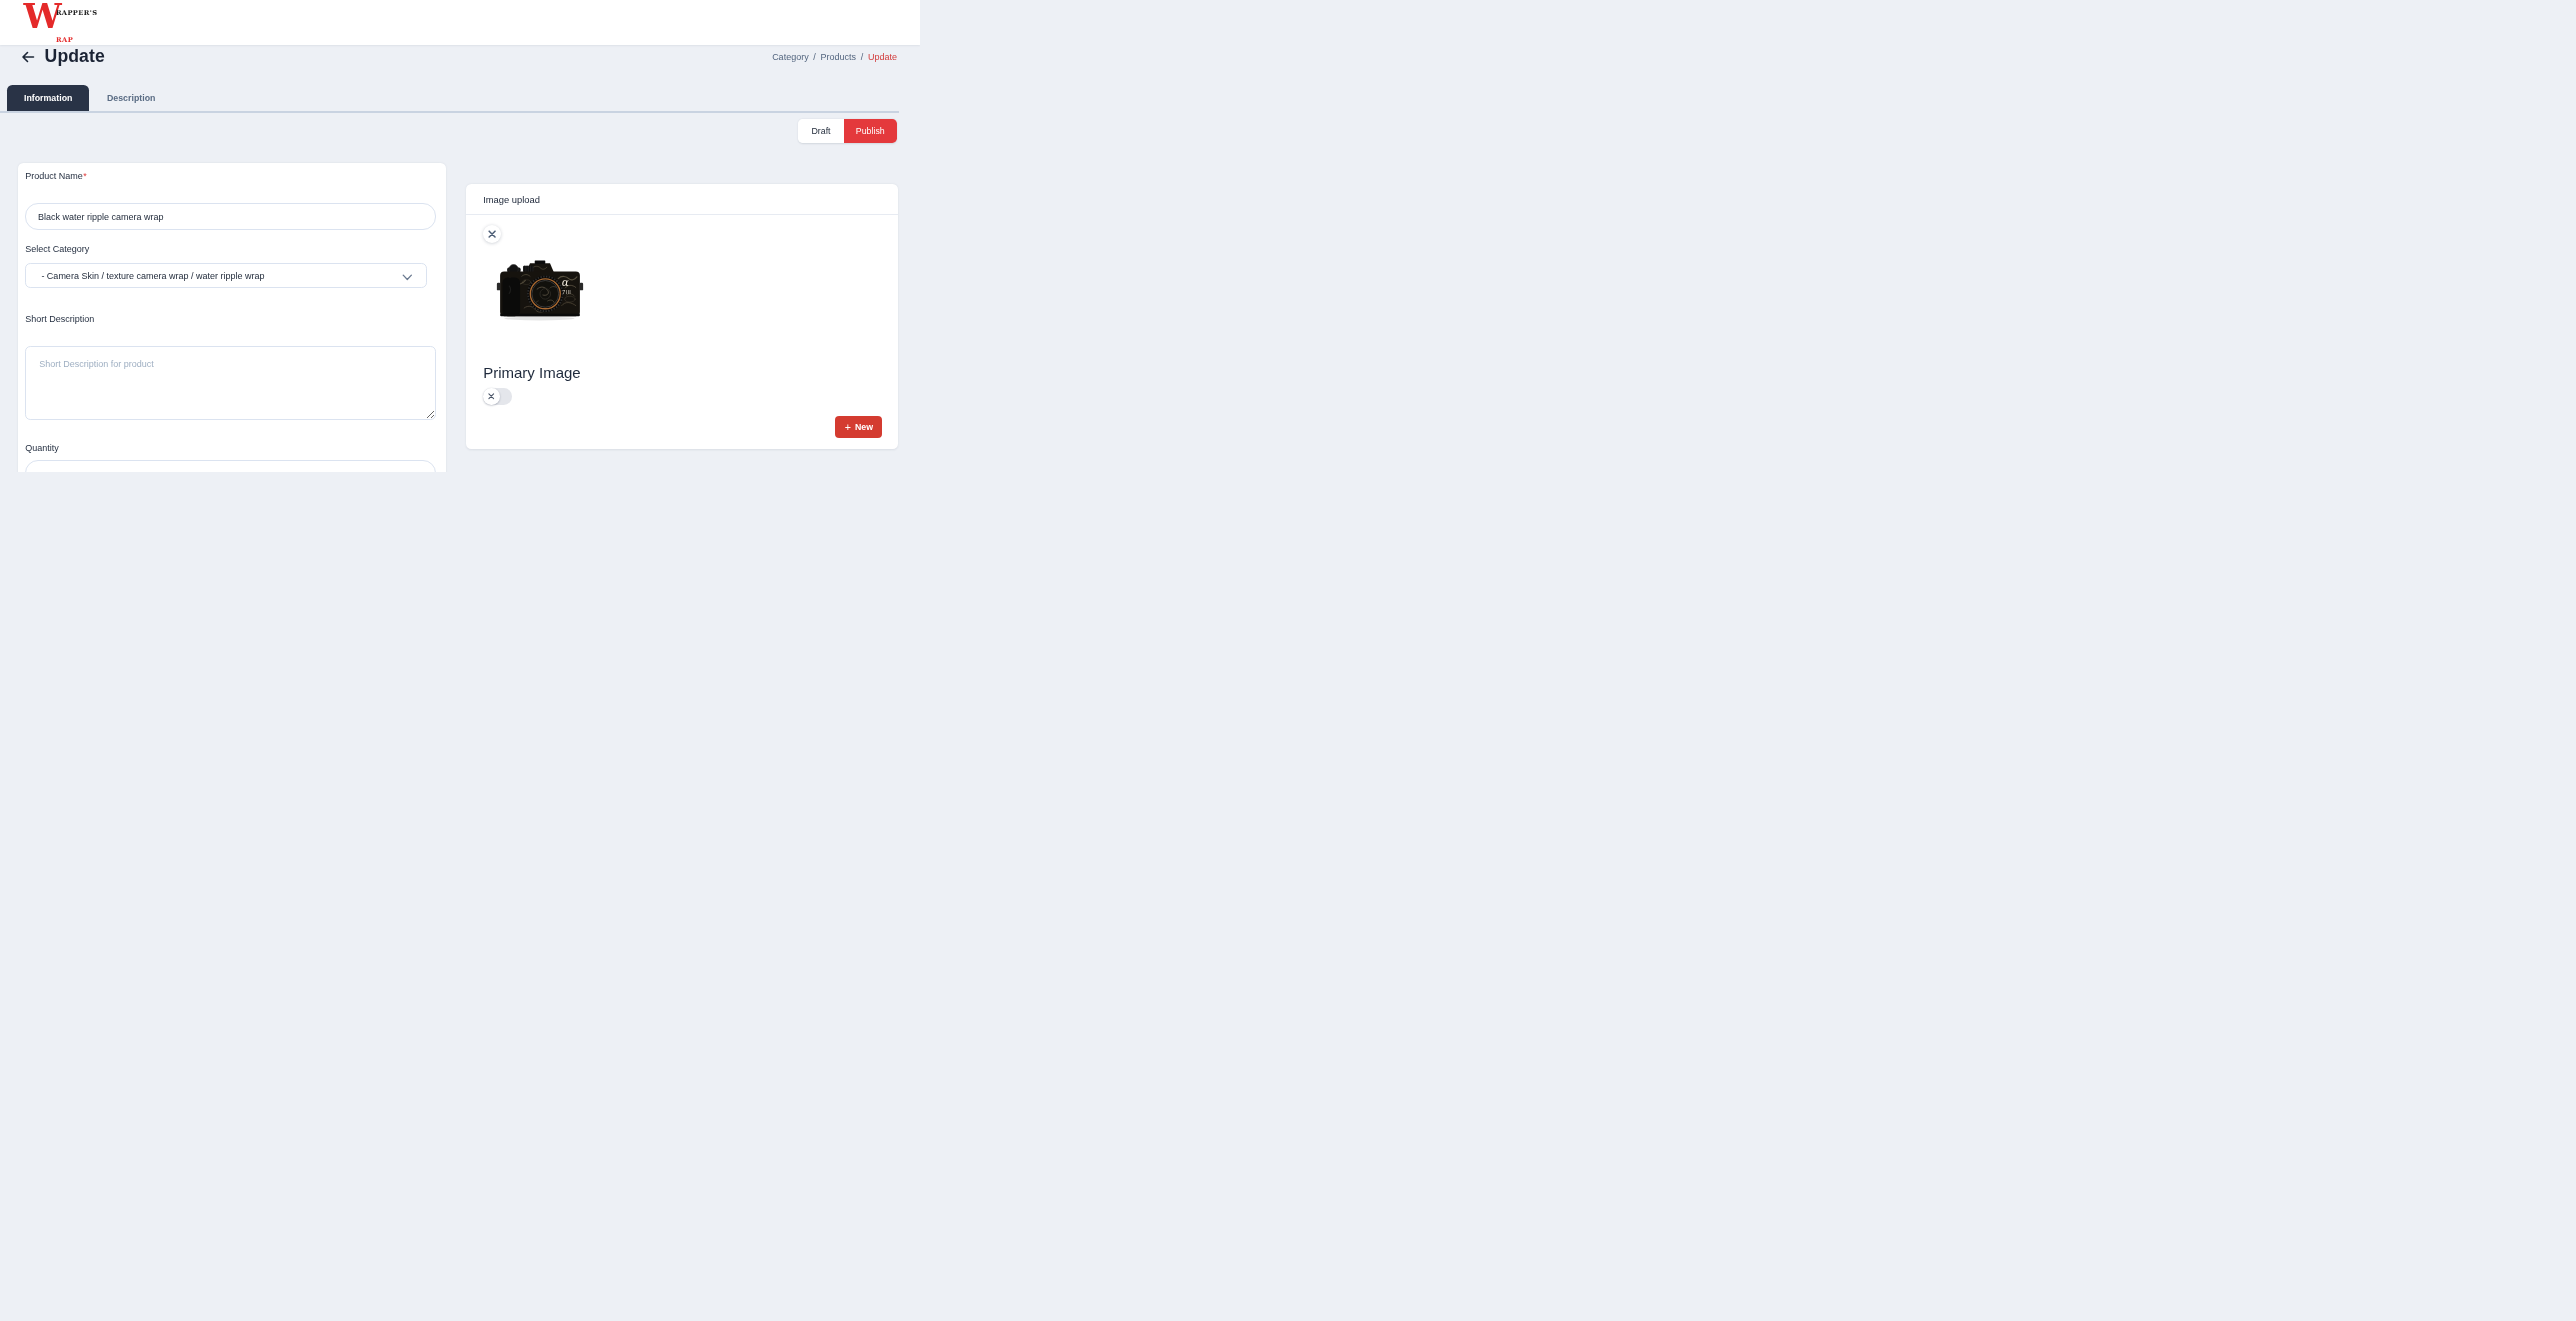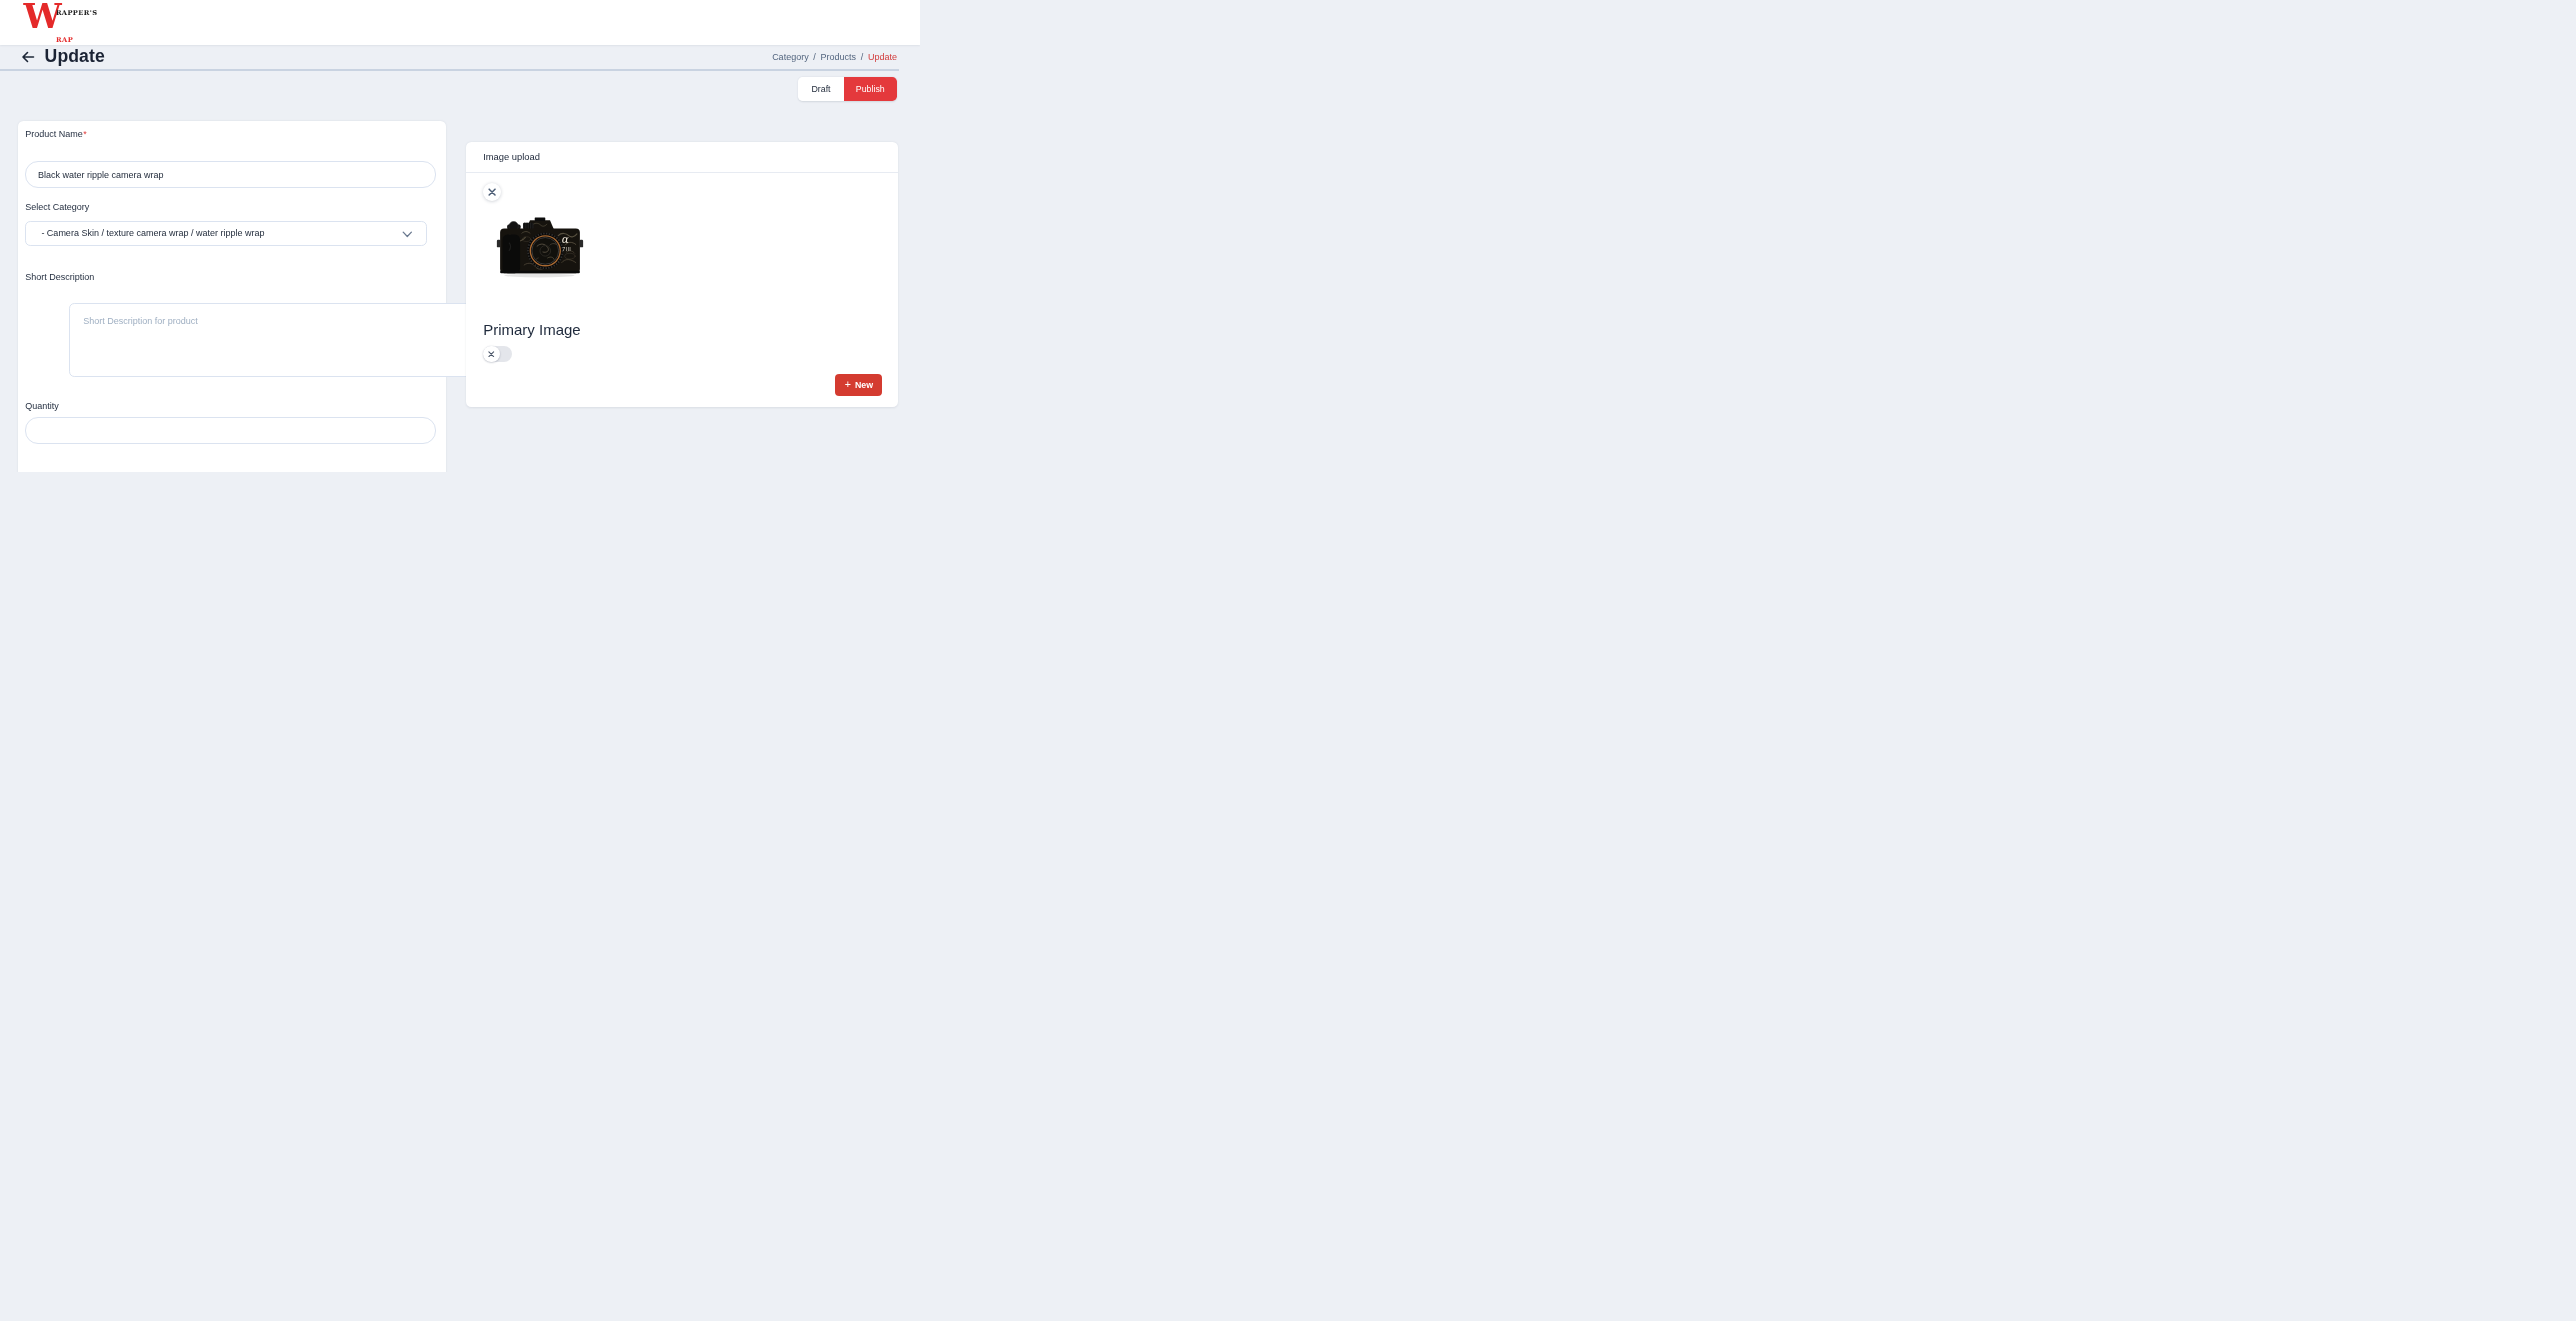--- a/index.html
+++ b/index.html
@@ -88,21 +88,21 @@
     border:0.6px solid #dbe3f0; border-radius:5.3px; background:#fff;
     display:flex; align-items:center; cursor:pointer;
   }
   .select-value { font-size:9px; color:#1d2737; padding-left:15.2px; }
   .chev { position:absolute; right:14px; top:9.4px; }
   .lbl3 { margin-top:26px; }
   .textarea {
     display:block; width:411px; height:74px; margin-top:20px;
     border:0.6px solid #dbe3f0; border-radius:5.3px;
     padding:11.7px 13px; font-size:9px; font-family:inherit; color:#1d2737;
-    resize:vertical; outline:none;margin-left:44px;
+    resize:vertical; outline:none;
   }
   .textarea::placeholder { color:#9fafc2; }
   .lbl4 { margin-top:23.5px; }
   .qty { margin-top:4.7px; }
   
   .card-image { width:432px; height:265px; display:flex; flex-direction:column;margin-top:21px; }
   .card-header {
     height:31px; display:flex; align-items:center;
     padding:0 17.6px; font-size:9.4px; color:#1c2638;
     border-bottom:0.6px solid #e7ebf2;
@@ -159,20 +159,24 @@
     <h1 class="page-title">Update</h1>
     <nav class="breadcrumb">
       <a>Category</a>
       <span class="sep">/</span>
       <a>Products</a>
       <span class="sep">/</span>
       <span class="crumb-active">Update</span>
     </nav>
   </div>
 
+  <div class="tabs-row">
+    <div class="tab tab-active">Information</div>
+    <div class="tab">Description</div>
+  </div>
   <div class="tabs-underline"></div>
 
   <div class="actions-row">
     <div class="btn-group">
       <button class="btn-draft">Draft</button>
       <button class="btn-publish">Publish</button>
     </div>
   </div>
 
   <div class="columns">

